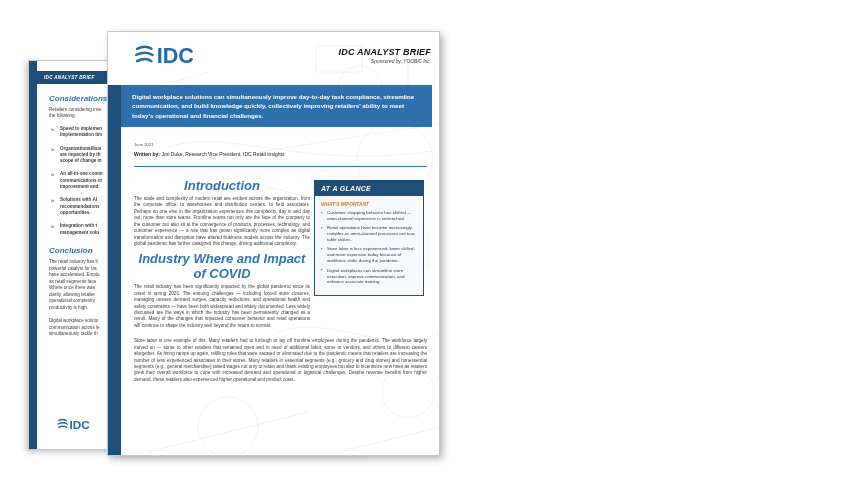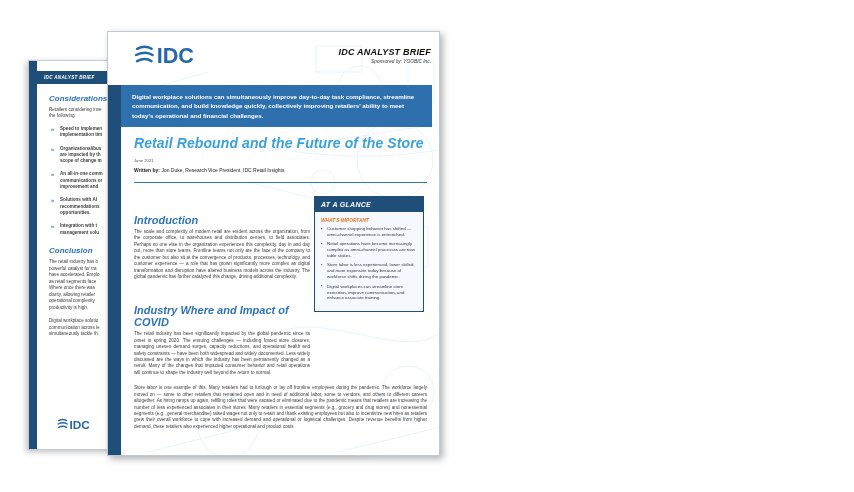--- a/index.html
+++ b/index.html
@@ -49,21 +49,21 @@
   .fp-title { color:#3ba1da; font-size:14px; font-weight:bold; font-style:italic; letter-spacing:0.1px; }
   .fp-date { font-size:4.2px; color:#555; margin-top:7px; }
   .fp-byline { font-size:5px; color:#222; margin-top:4px; }
   .fp-byline .lbl { font-weight:bold; }
   .fp-rule { border:none; border-top:1.3px solid #2e74b5; margin-top:9px; }
 
   .fp-columns { display:flex; margin-top:7px; }
   .fp-col-left { width:176px; }
   .fp-col-right { width:110px; margin-left:4px; }
 
-  .sec-heading { color:#2e74b5; font-weight:bold; font-style:italic; font-size:11px; margin:24px 0 3px 0; }
+  .sec-heading { color:#2e74b5; font-weight:bold; font-style:italic; font-size:13px; margin:4px 0 3px 0;text-align:center; }
   .body-text { font-size:4.6px; line-height:1.4; color:#3d3d3d; text-align:justify; }
   .fp-para-full { margin-top:9px; }
 
   
   .glance-box { border:1.6px solid #1f4e79; background:#f5f9fd; margin-top:6px; }
   .glance-header { background:#1f4e79; color:#fff; font-size:7px; font-weight:bold; font-style:italic;
                    padding:4px 0 4px 6px; letter-spacing:0.3px; }
   .glance-body { padding:6px 5px 6px 6px; }
   .glance-sub { color:#e87722; font-size:4.8px; font-weight:bold; font-style:italic; margin-bottom:3px; }
   .glance-bullets { list-style:none; }
@@ -173,21 +173,20 @@
           <div class="fp-mast-sponsor">Sponsored by: YOOBIC Inc.</div>
         </span>
       </div>
 
       <div class="fp-stripe"></div>
       <div class="fp-banner">
         <div class="fp-banner-text">Digital workplace solutions can simultaneously improve day-to-day task compliance, streamline communication, and build knowledge quickly, collectively improving retailers' ability to meet today's operational and financial challenges.</div>
       </div>
 
       <div class="fp-body">
-        <div class="fp-title">Retail Rebound and the Future of the Store</div>
         <div class="fp-date">June 2021</div>
         <div class="fp-byline">
           <span class="lbl">Written by:</span><span> Jon Duke, Research Vice President, IDC Retail Insights</span>
         </div>
         <hr class="fp-rule">
 
         <div class="fp-columns">
 
           <div class="fp-col-left">
             <div class="sec-heading">Introduction</div>

